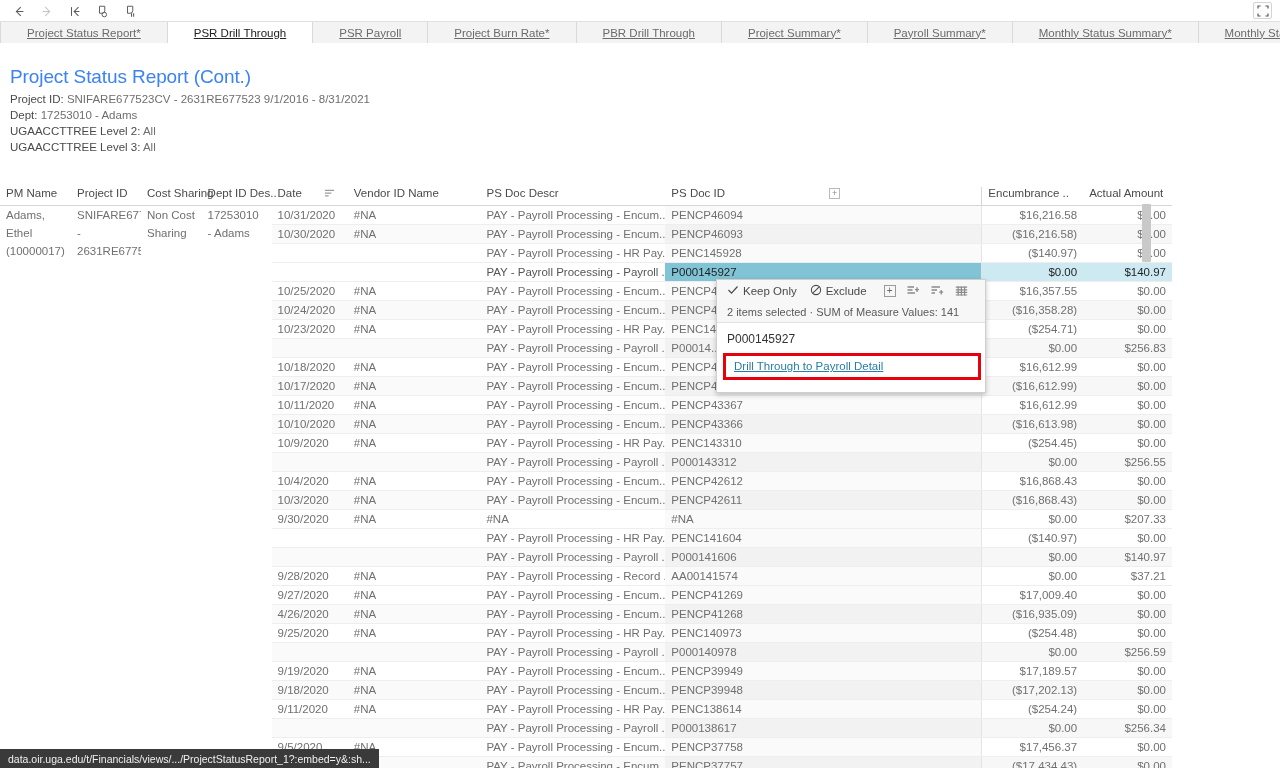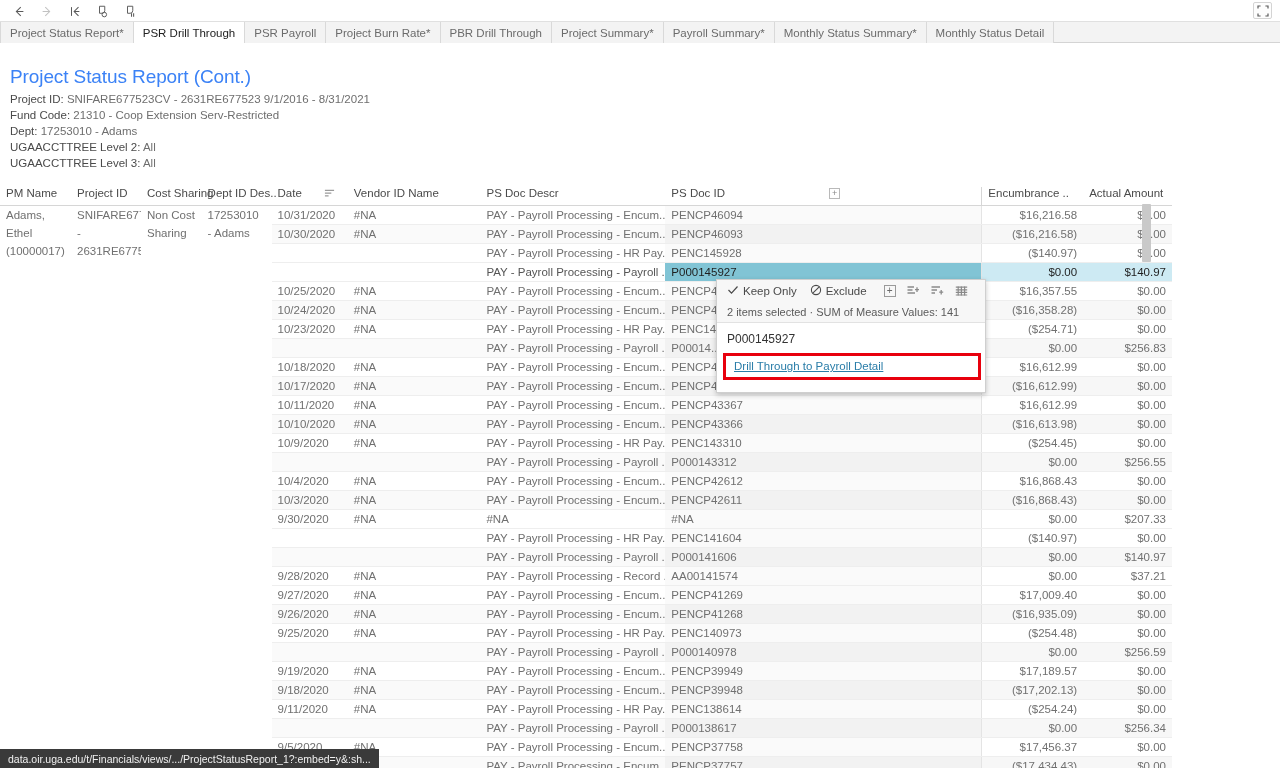--- a/index.html
+++ b/index.html
@@ -44,27 +44,28 @@
     position: absolute; top: 22px; left: 0;
     width: 1280px; height: 21px;
     background: #f3f3f3;
     border-bottom: 1px solid #d4d4d4;
     display: flex;
     align-items: stretch;
     font-size: 11.5px;
   }
   .tab {
     display: flex; align-items: center;
-    padding: 0 9px;
+    padding: 0 26px;
     height: 21px;
     color: #6b6b6b;
     background: #f3f3f3;
     border-right: 1px solid #d9d9d9;
     white-space: nowrap;
     cursor: pointer;
+    text-decoration: underline;
   }
   .tab:first-child { border-left: 1px solid #d9d9d9; }
   .tab.active {
     background: #ffffff;
     color: #222222;
     font-weight: normal;
   }
   .tabbar-filler { flex: 1; background: #f3f3f3; }
 
   
@@ -275,21 +276,20 @@
       <div class="tab">Payroll Summary*</div>
       <div class="tab">Monthly Status Summary*</div>
       <div class="tab">Monthly Status Detail</div>
       <div class="tabbar-filler"></div>
   </div>
 
   <div class="report-head">
     <div class="report-title">Project Status Report (Cont.)</div>
     <div id="meta-list">
         <div class="meta-line"><span class="meta-label">Project ID:</span> <span class="meta-val">SNIFARE677523CV - 2631RE677523 9/1/2016 - 8/31/2021</span></div>
-        <div class="meta-line"><span class="meta-label">Fund Code:</span> <span class="meta-val">21310 - Coop Extension Serv-Restricted</span></div>
         <div class="meta-line"><span class="meta-label">Dept:</span> <span class="meta-val">17253010 - Adams</span></div>
         <div class="meta-line"><span class="meta-label">UGAACCTTREE Level 2:</span> <span class="meta-val">All</span></div>
         <div class="meta-line"><span class="meta-label">UGAACCTTREE Level 3:</span> <span class="meta-val">All</span></div>
       </div>
   </div>
 
 
   <div class="table-wrap">
     <table class="grid">
       <colgroup>
@@ -499,21 +499,21 @@
           </tr>
           <tr class="">
             <td>9/27/2020</td>
             <td>#NA</td>
             <td class="descr">PAY - Payroll Processing - Encum..</td>
             <td class="docid">PENCP41269</td>
             <td class="num sep-left">$17,009.40</td>
             <td class="num">$0.00</td>
           </tr>
           <tr class="alt">
-            <td>9/26/2020</td>
+            <td>4/26/2020</td>
             <td>#NA</td>
             <td class="descr">PAY - Payroll Processing - Encum..</td>
             <td class="docid">PENCP41268</td>
             <td class="num sep-left">($16,935.09)</td>
             <td class="num">$0.00</td>
           </tr>
           <tr class="">
             <td>9/25/2020</td>
             <td>#NA</td>
             <td class="descr">PAY - Payroll Processing - HR Pay..</td>

